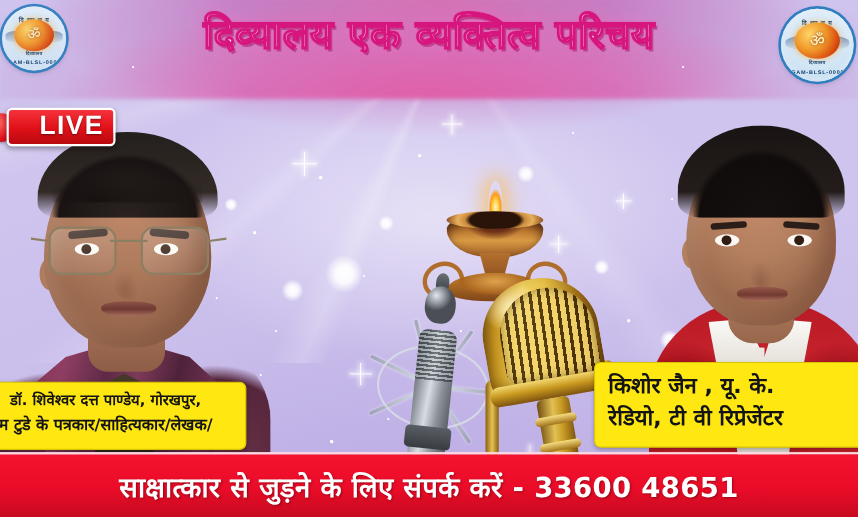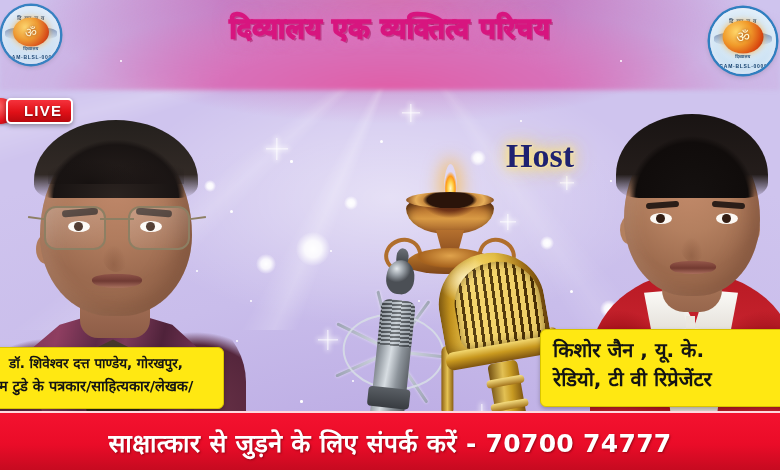--- a/index.html
+++ b/index.html
@@ -338,35 +338,35 @@
   }
 
   
   #live{position:absolute;left:-12px;top:98px;display:flex;align-items:center;}
   .live-dot{
     width:26px;height:26px;border-radius:50%;
     background:radial-gradient(circle at 36% 32%, #ff6b6b, #e4121b 62%, #a60b12 100%);
     box-shadow:0 1px 3px rgba(0,0,0,.35);
   }
   .live-pill{
-    margin-left:-8px;padding:3px 9px 4px 16px;border-radius:5px;
+    margin-left:-8px;padding:3px 9px 4px 28px;border-radius:5px;
     background:linear-gradient(180deg,#f5323c 0%,#e01017 55%,#b8090f 100%);
     border:2px solid #fff;
-    color:#fff;font-weight:bold;font-size:15px;letter-spacing:1.2px;
+    color:#fff;font-weight:bold;font-size:24px;letter-spacing:1.2px;
     font-family:"Liberation Sans", sans-serif;
     text-shadow:0 1px 2px rgba(0,0,0,.45);
     box-shadow:0 2px 5px rgba(0,0,0,.35);
     line-height:1;
   }
 
   
   #title{
     position:absolute;left:0;right:0;top:14px;text-align:center;
     font-family:"DejaVu Sans", sans-serif;
-    font-size:28px;font-weight:bold;line-height:1.05;
+    font-size:36px;font-weight:bold;line-height:1.05;
     color:#ffffff;
     -webkit-text-stroke:1.5px #d7157f;
     text-shadow:
       0 0 2px #e23a95,
       2px 2px 0 rgba(150,10,80,.45),
       0 0 16px rgba(255,120,200,.55);
     letter-spacing:.5px;
     white-space:nowrap;
   }
   #subtitle{
@@ -583,29 +583,28 @@
     <div class="logo-arc">UGAM-BLSL-00001</div>
   </div>
 
   <div id="live">
     <div class="live-dot"></div>
     <div class="live-pill">LIVE</div>
   </div>
 
   <div id="title">दिव्यालय एक व्यक्तित्व परिचय</div>
 
-  <div class="role" id="role-host">Host</div>
 
   <div class="caption" id="cap-guest">
     <div class="l1">डॉ. शिवेश्वर दत्त पाण्डेय, गोरखपुर,</div>
     <div class="l2">ग्राम टुडे के पत्रकार/साहित्यकार/लेखक/</div>
   </div>
 
   <div class="caption" id="cap-host">
     <div class="l1">किशोर जैन , यू. के.</div>
     <div class="l2">रेडियो, टी वी रिप्रेजेंटर</div>
   </div>
 
   <div id="banner">
-    <span>साक्षात्कार से जुड़ने के लिए संपर्क करें - 70700 74777</span>
+    <span>साक्षात्कार से जुड़ने के लिए संपर्क करें - 33600 48651</span>
   </div>
 
 </div>
 
 </body></html>

